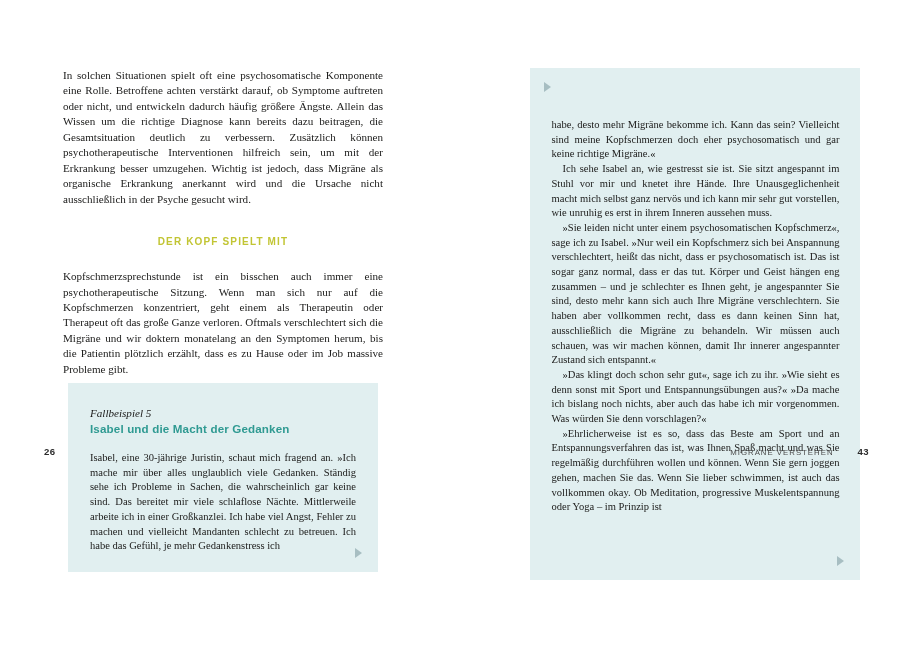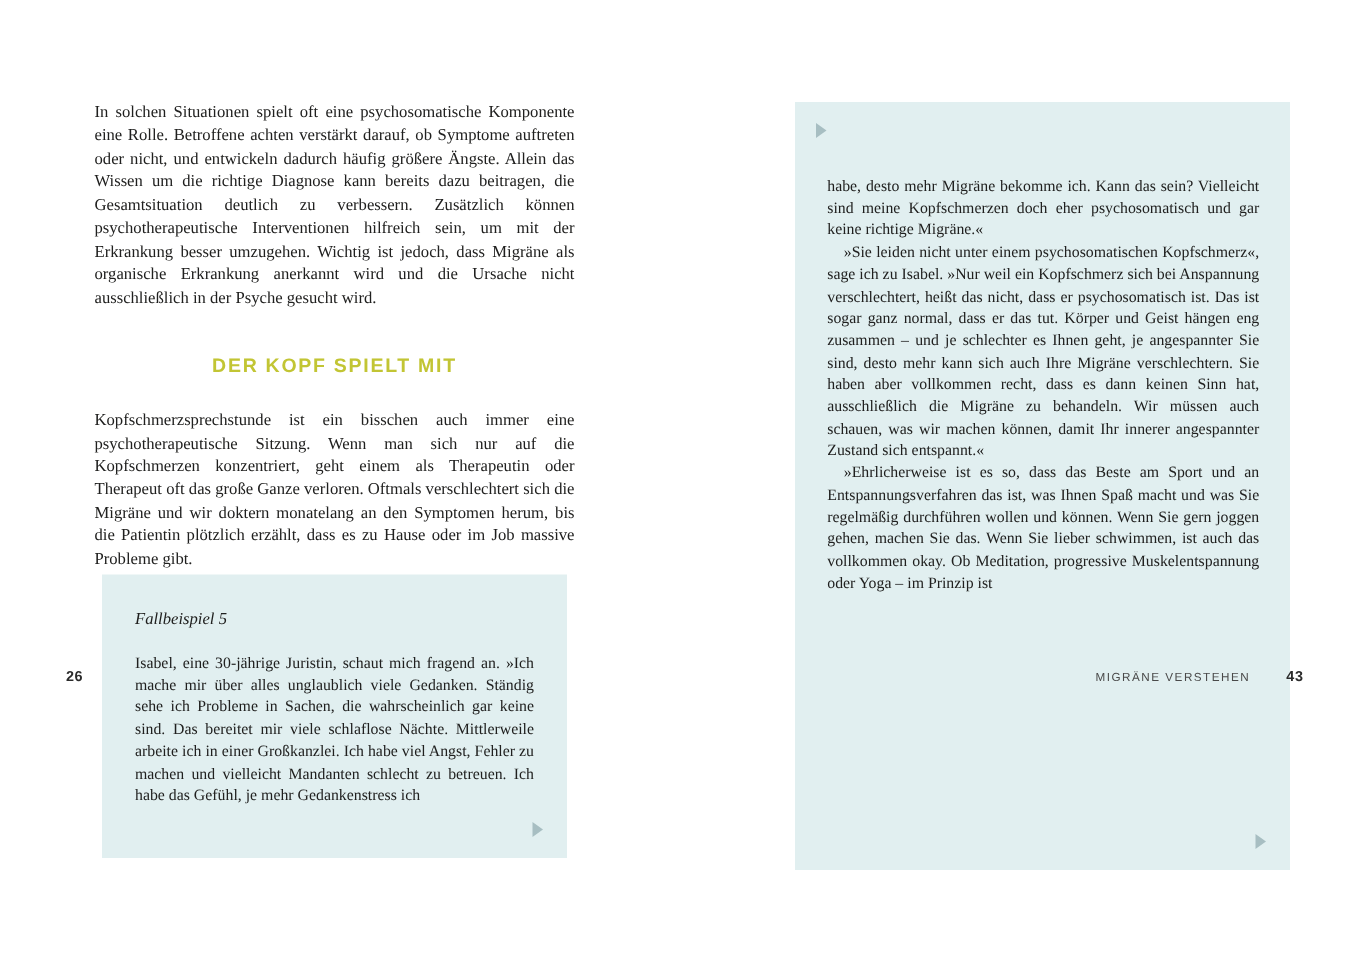--- a/index.html
+++ b/index.html
@@ -48,21 +48,21 @@
     color: #20201f;
     hyphens: none;
   }
   p.body + p.body { margin-top: 0; }
   p.body.indent { text-indent: 11px; }
 
   
   .section-heading {
     margin: 0;
     font-family: "Liberation Sans", "DejaVu Sans", sans-serif;
-    font-size: 13px;
+    font-size: 10px;
     font-weight: bold;
     letter-spacing: 1.15px;
     color: #c2c534;
     text-align: center;
     text-transform: uppercase;
   }
 
   
   .case-box {
     position: absolute;
@@ -144,40 +144,43 @@
       <h2 class="section-heading">DER KOPF SPIELT MIT</h2>
 
       <div style="height:22px"></div>
 
       <p class="body">Kopfschmerzsprechstunde ist ein bisschen auch immer eine psychotherapeutische Sitzung. Wenn man sich nur auf die Kopfschmerzen konzentriert, geht einem als Therapeutin oder Therapeut oft das große Ganze verloren. Oftmals verschlechtert sich die Migräne und wir doktern monatelang an den Symptomen herum, bis die Patientin plötzlich erzählt, dass es zu Hause oder im Job massive Probleme gibt.</p>
     </div>
 
     <div class="case-box" style="left:68px; top:383px; width:310px; height:189px;">
       <div class="inner" style="top:23px;">
         <p class="case-label">Fallbeispiel 5</p>
+        <p class="case-title">Isabel und die Macht der Gedanken</p>
         <div style="height:16px"></div>
         <p class="body">Isabel, eine 30-jährige Juristin, schaut mich fragend an. »Ich mache mir über alles unglaublich viele Gedanken. Ständig sehe ich Probleme in Sachen, die wahrscheinlich gar keine sind. Das bereitet mir viele schlaflose Nächte. Mittlerweile arbeite ich in einer Großkanzlei. Ich habe viel Angst, Fehler zu machen und vielleicht Mandanten schlecht zu betreuen. Ich habe das Gefühl, je mehr Gedankenstress ich</p>
       </div>
       <span class="flow-arrow tail"></span>
     </div>
 
     <div class="folio folio-left">
       <span>26</span>
     </div>
   </div>
 
   <div class="page page-right">
 
     <div class="case-box" style="left:73px; top:68px; width:330px; height:512px;">
 
       <span class="flow-arrow head"></span>
 
       <div class="inner" style="top:22px; left:22px; right:20px;margin-top:28px;">
         <p class="body">habe, desto mehr Migräne bekomme ich. Kann das sein? Vielleicht sind meine Kopfschmerzen doch eher psychosomatisch und gar keine richtige Migräne.«</p>
+        <p class="body indent">Ich sehe Isabel an, wie gestresst sie ist. Sie sitzt angespannt im Stuhl vor mir und knetet ihre Hände. Ihre Unausgeglichenheit macht mich selbst ganz nervös und ich kann mir sehr gut vorstellen, wie unruhig es erst in ihrem Inneren aussehen muss.</p>
         <p class="body indent">»Sie leiden nicht unter einem psychosomatischen Kopfschmerz«, sage ich zu Isabel. »Nur weil ein Kopfschmerz sich bei Anspannung verschlechtert, heißt das nicht, dass er psychosomatisch ist. Das ist sogar ganz normal, dass er das tut. Körper und Geist hängen eng zusammen – und je schlechter es Ihnen geht, je angespannter Sie sind, desto mehr kann sich auch Ihre Migräne verschlechtern. Sie haben aber vollkommen recht, dass es dann keinen Sinn hat, ausschließlich die Migräne zu behandeln. Wir müssen auch schauen, was wir machen können, damit Ihr innerer angespannter Zustand sich entspannt.«</p>
+        <p class="body indent">»Das klingt doch schon sehr gut«, sage ich zu ihr. »Wie sieht es denn sonst mit Sport und Entspannungsübungen aus?« »Da mache ich bislang noch nichts, aber auch das habe ich mir vorgenommen. Was würden Sie denn vorschlagen?«</p>
         <p class="body indent">»Ehrlicherweise ist es so, dass das Beste am Sport und an Entspannungsverfahren das ist, was Ihnen Spaß macht und was Sie regelmäßig durchführen wollen und können. Wenn Sie gern joggen gehen, machen Sie das. Wenn Sie lieber schwimmen, ist auch das vollkommen okay. Ob Meditation, progressive Muskelentspannung oder Yoga – im Prinzip ist</p>
       </div>
 
       <span class="flow-arrow tail"></span>
     </div>
 
     <div class="folio folio-right">
       <span class="running-head">Migräne verstehen</span><span>43</span>
     </div>
   </div>

